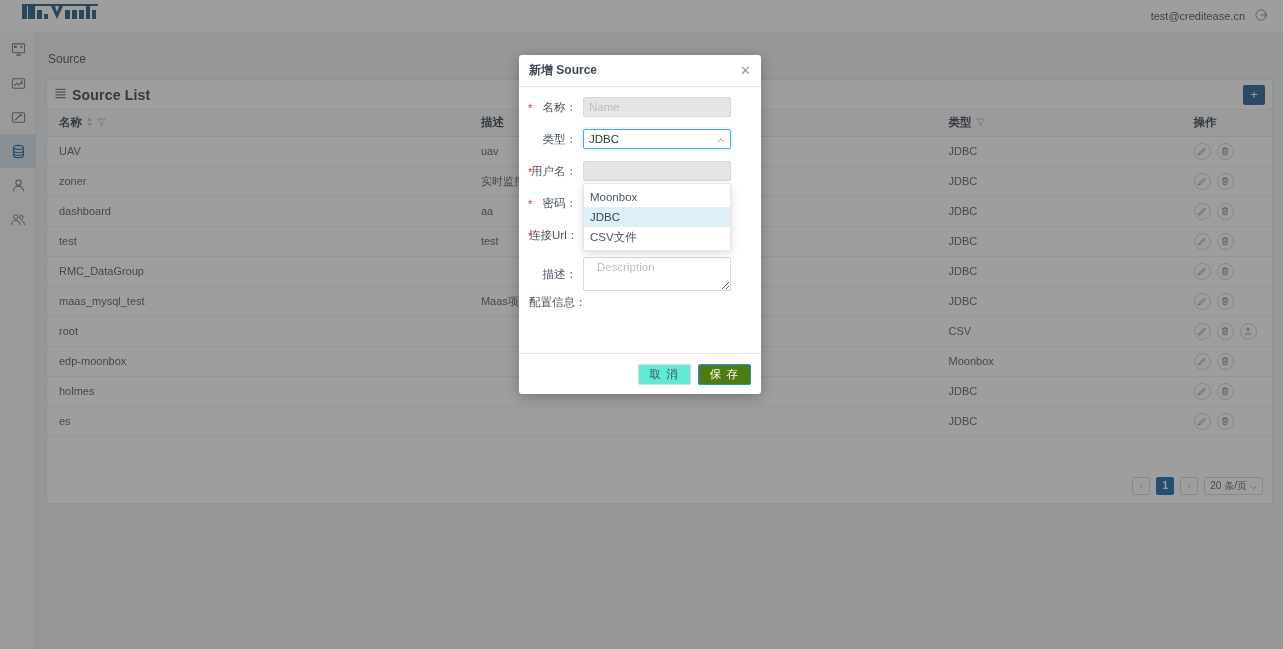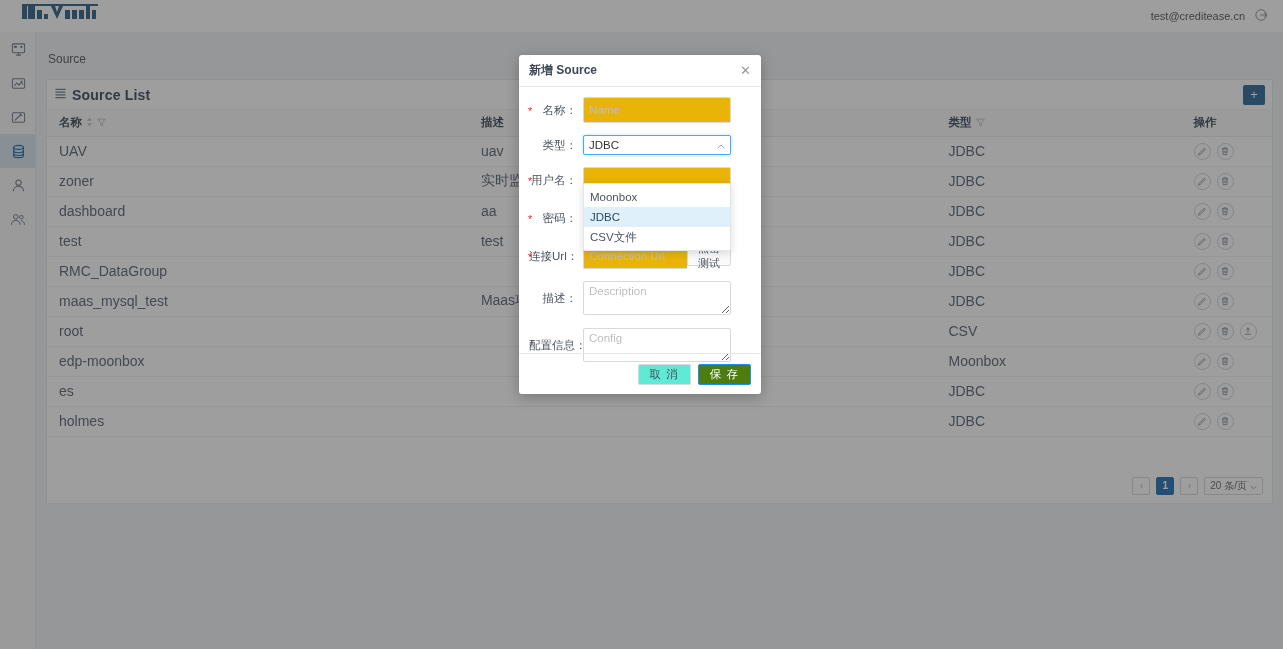--- a/index.html
+++ b/index.html
@@ -95,21 +95,21 @@
     height: 26px;
     background: #fafafa;
     border-bottom: 1px solid #e8e8e8;
     font-size: 11.5px; font-weight: bold; color: #3c4858;
     text-align: left; padding: 0 0 0 12px;
     white-space: nowrap;
   }
   table.src-table tbody td {
     height: 30px;
     border-bottom: 1px solid #f0f0f0;
-    font-size: 14px; color: #5a6472;
+    font-size: 11px; color: #5a6472;
     padding: 0 0 0 12px;
     white-space: nowrap; overflow: hidden; text-overflow: ellipsis;
   }
   .col-name { width: 415px; }
   .col-desc { width: 460px; }
   .col-type { width: 245px; }
   .col-ops  { width: 85px; }
   .th-inner { display: inline-flex; align-items: center; gap: 4px; }
   .sort-icon, .filter-icon { color: #b6bcc4; display: block; }
   .ops-cell { padding-left: 8px !important; }
@@ -165,37 +165,37 @@
     display: flex; align-items: center;
     padding: 0 10px;
   }
   .modal-title { font-size: 12px; font-weight: bold; color: #3c4858; }
   .modal-close {
     margin-left: auto; color: #999; font-size: 13px; line-height: 1;
     cursor: pointer; background: none; border: none; padding: 0;
   }
   .modal-body { padding: 10px 10px 4px 10px; position: relative; }
   .form-row { display: flex; align-items: center; margin-bottom: 12px; }
-  .form-row.tall { margin-bottom: 13px; }
+  .form-row.tall { margin-bottom: 1px; }
   .label {
     width: 54px; flex: 0 0 54px;
     text-align: right; padding-right: 6px;
     font-size: 11.5px; color: #4a5361; line-height: 20px;
     white-space: nowrap; position: relative;
   }
   .req::before {
     content: "*"; color: #f5222d;
     position: absolute; left: -1px; top: 1px; font-size: 11px;
   }
   .label.w-url { }
   .inp {
     width: 148px; height: 20px;
     border: 1px solid #d9d9d9; border-radius: 2px;
-    background: #eab308; font-size: 11.5px; color: #333;
-    padding: 12px 5px;
+    background: #e5e5e5; font-size: 11.5px; color: #333;
+    padding: 6px 5px;
     outline: none;
     font-family: "Liberation Sans", sans-serif;
   }
   .inp::placeholder { color: #bfbfbf; }
   .select-box {
     width: 148px; height: 20px;
     border: 1px solid #40a9ff; border-radius: 2px;
     background: #fff;
     display: flex; align-items: center;
     padding: 0 5px;
@@ -228,21 +228,21 @@
     border: 1px solid #d9d9d9; border-radius: 0 2px 2px 0;
     background: #fafafa; color: #4a5361;
     font-size: 11px; cursor: pointer;
     font-family: "Liberation Sans", sans-serif;
     display: flex; align-items: center; justify-content: center;
   }
   .ta {
     width: 148px; height: 34px;
     border: 1px solid #d9d9d9; border-radius: 2px;
     background: #fff; font-size: 11.5px; color: #333;
-    padding: 3px 5px; resize: vertical; outline: none;
+    padding: 3px 13px; resize: vertical; outline: none;
     font-family: "Liberation Sans", sans-serif;
   }
   .ta::placeholder { color: #bfbfbf; }
   .modal-foot {
     position: absolute; bottom: 0; left: 0; right: 0;
     height: 41px;
     border-top: 1px solid #e8e8e8;
     display: flex; align-items: center; justify-content: flex-end;
     gap: 7px; padding-right: 10px;
   }
@@ -563,40 +563,40 @@
                   </span>
                   <span class="icon-btn">
                     <svg width="10" height="10" viewBox="0 0 12 12" fill="none" stroke="#7d858e" stroke-width="1">
                       <path d="M2.4 3.4 h7.2 M4.4 3.4 V2.2 h3.2 v1.2 M3.3 3.4 l0.5 7 h4.4 l0.5 -7 M5 5.4 v3.2 M7 5.4 v3.2"></path>
                     </svg>
                   </span>
                 </div>
               </td>
             </tr>
             <tr>
+              <td>holmes</td>
+              <td></td>
+              <td>JDBC</td>
+              <td class="ops-cell">
+                <div class="ops-wrap">
+                  <span class="icon-btn">
+                    <svg width="10" height="10" viewBox="0 0 12 12" fill="none" stroke="#7d858e" stroke-width="1">
+                      <path d="M2 9.4 L8.6 2.8 L9.9 4.1 L3.3 10.7 L1.8 10.9 Z"></path>
+                    </svg>
+                  </span>
+                  <span class="icon-btn">
+                    <svg width="10" height="10" viewBox="0 0 12 12" fill="none" stroke="#7d858e" stroke-width="1">
+                      <path d="M2.4 3.4 h7.2 M4.4 3.4 V2.2 h3.2 v1.2 M3.3 3.4 l0.5 7 h4.4 l0.5 -7 M5 5.4 v3.2 M7 5.4 v3.2"></path>
+                    </svg>
+                  </span>
+                </div>
+              </td>
+            </tr>
+            <tr>
               <td>es</td>
-              <td></td>
-              <td>JDBC</td>
-              <td class="ops-cell">
-                <div class="ops-wrap">
-                  <span class="icon-btn">
-                    <svg width="10" height="10" viewBox="0 0 12 12" fill="none" stroke="#7d858e" stroke-width="1">
-                      <path d="M2 9.4 L8.6 2.8 L9.9 4.1 L3.3 10.7 L1.8 10.9 Z"></path>
-                    </svg>
-                  </span>
-                  <span class="icon-btn">
-                    <svg width="10" height="10" viewBox="0 0 12 12" fill="none" stroke="#7d858e" stroke-width="1">
-                      <path d="M2.4 3.4 h7.2 M4.4 3.4 V2.2 h3.2 v1.2 M3.3 3.4 l0.5 7 h4.4 l0.5 -7 M5 5.4 v3.2 M7 5.4 v3.2"></path>
-                    </svg>
-                  </span>
-                </div>
-              </td>
-            </tr>
-            <tr>
-              <td>holmes</td>
               <td></td>
               <td>JDBC</td>
               <td class="ops-cell">
                 <div class="ops-wrap">
                   <span class="icon-btn">
                     <svg width="10" height="10" viewBox="0 0 12 12" fill="none" stroke="#7d858e" stroke-width="1">
                       <path d="M2 9.4 L8.6 2.8 L9.9 4.1 L3.3 10.7 L1.8 10.9 Z"></path>
                     </svg>
                   </span>
                   <span class="icon-btn">
@@ -676,21 +676,20 @@
         <button class="test-btn">点击测试</button>
       </div>
 
       <div class="form-row tall">
         <div class="label">描述：</div>
         <textarea class="ta" placeholder="Description" style=""></textarea>
       </div>
 
       <div class="form-row tall">
         <div class="label">配置信息：</div>
-        <textarea class="ta" placeholder="Config" style=""></textarea>
       </div>
 
     </div>
 
     <div class="modal-foot">
       <button class="btn btn-cancel">取 消</button>
       <button class="btn btn-save">保 存</button>
     </div>
   </div>
 

